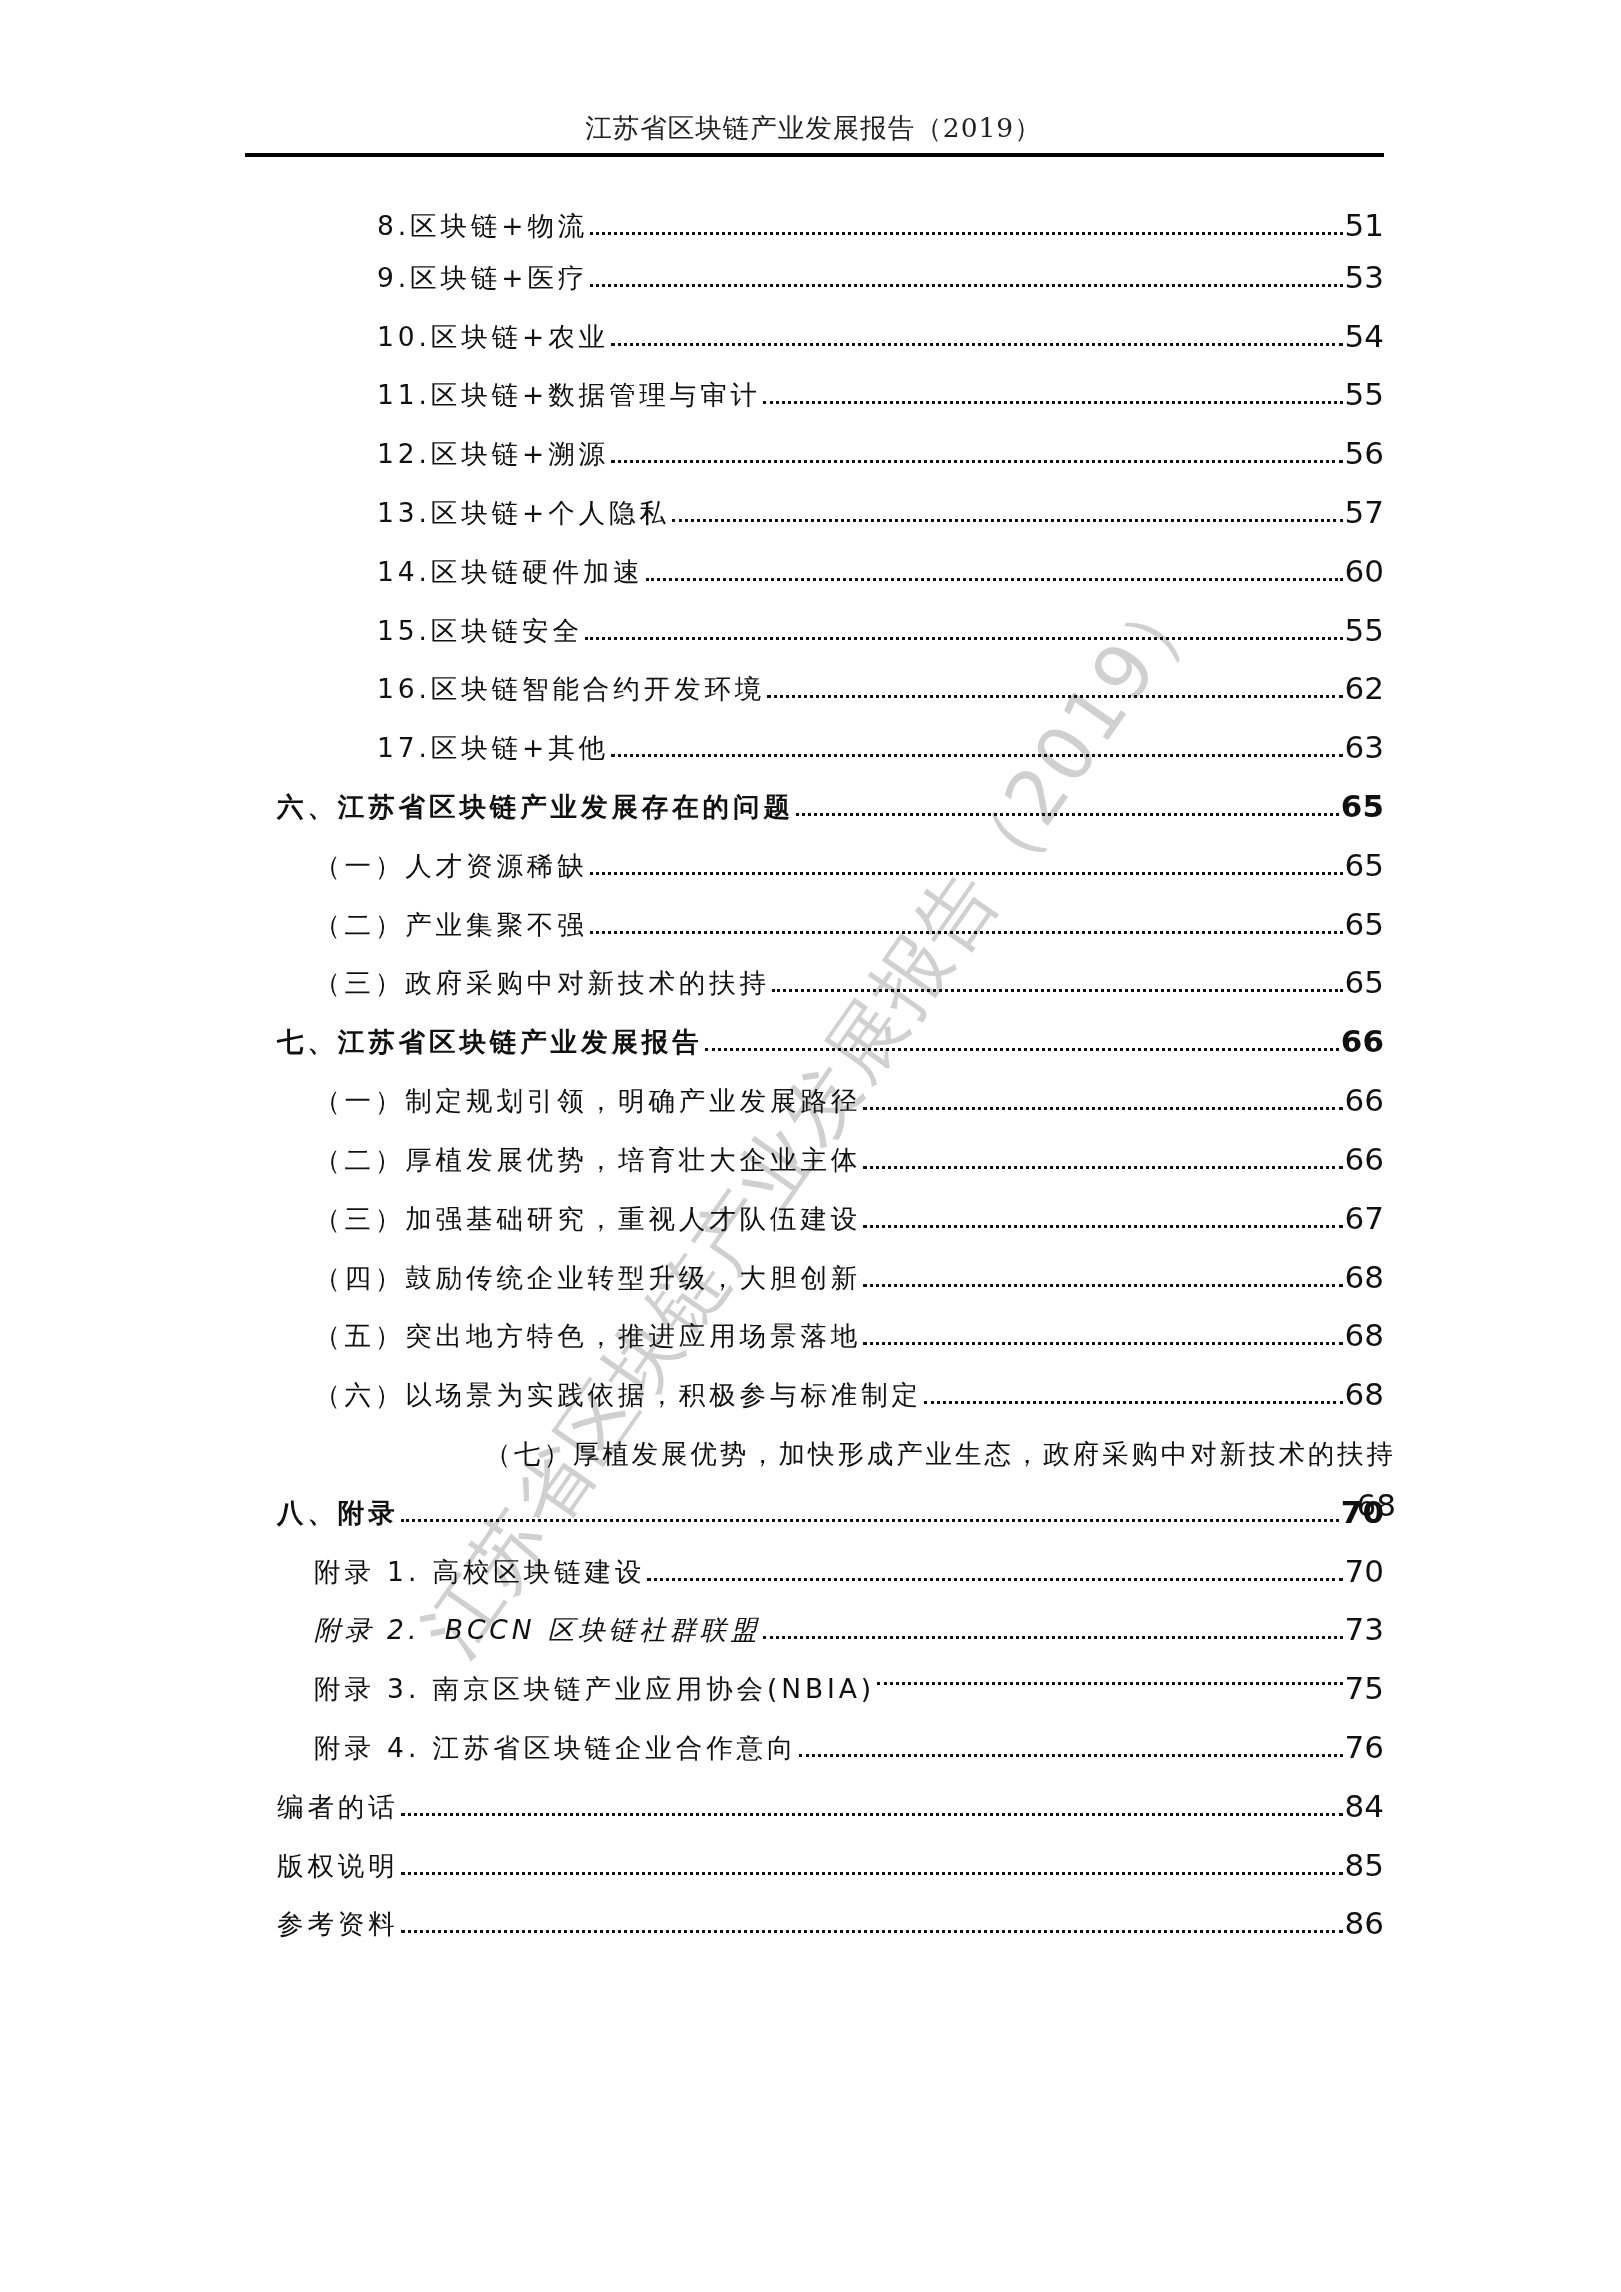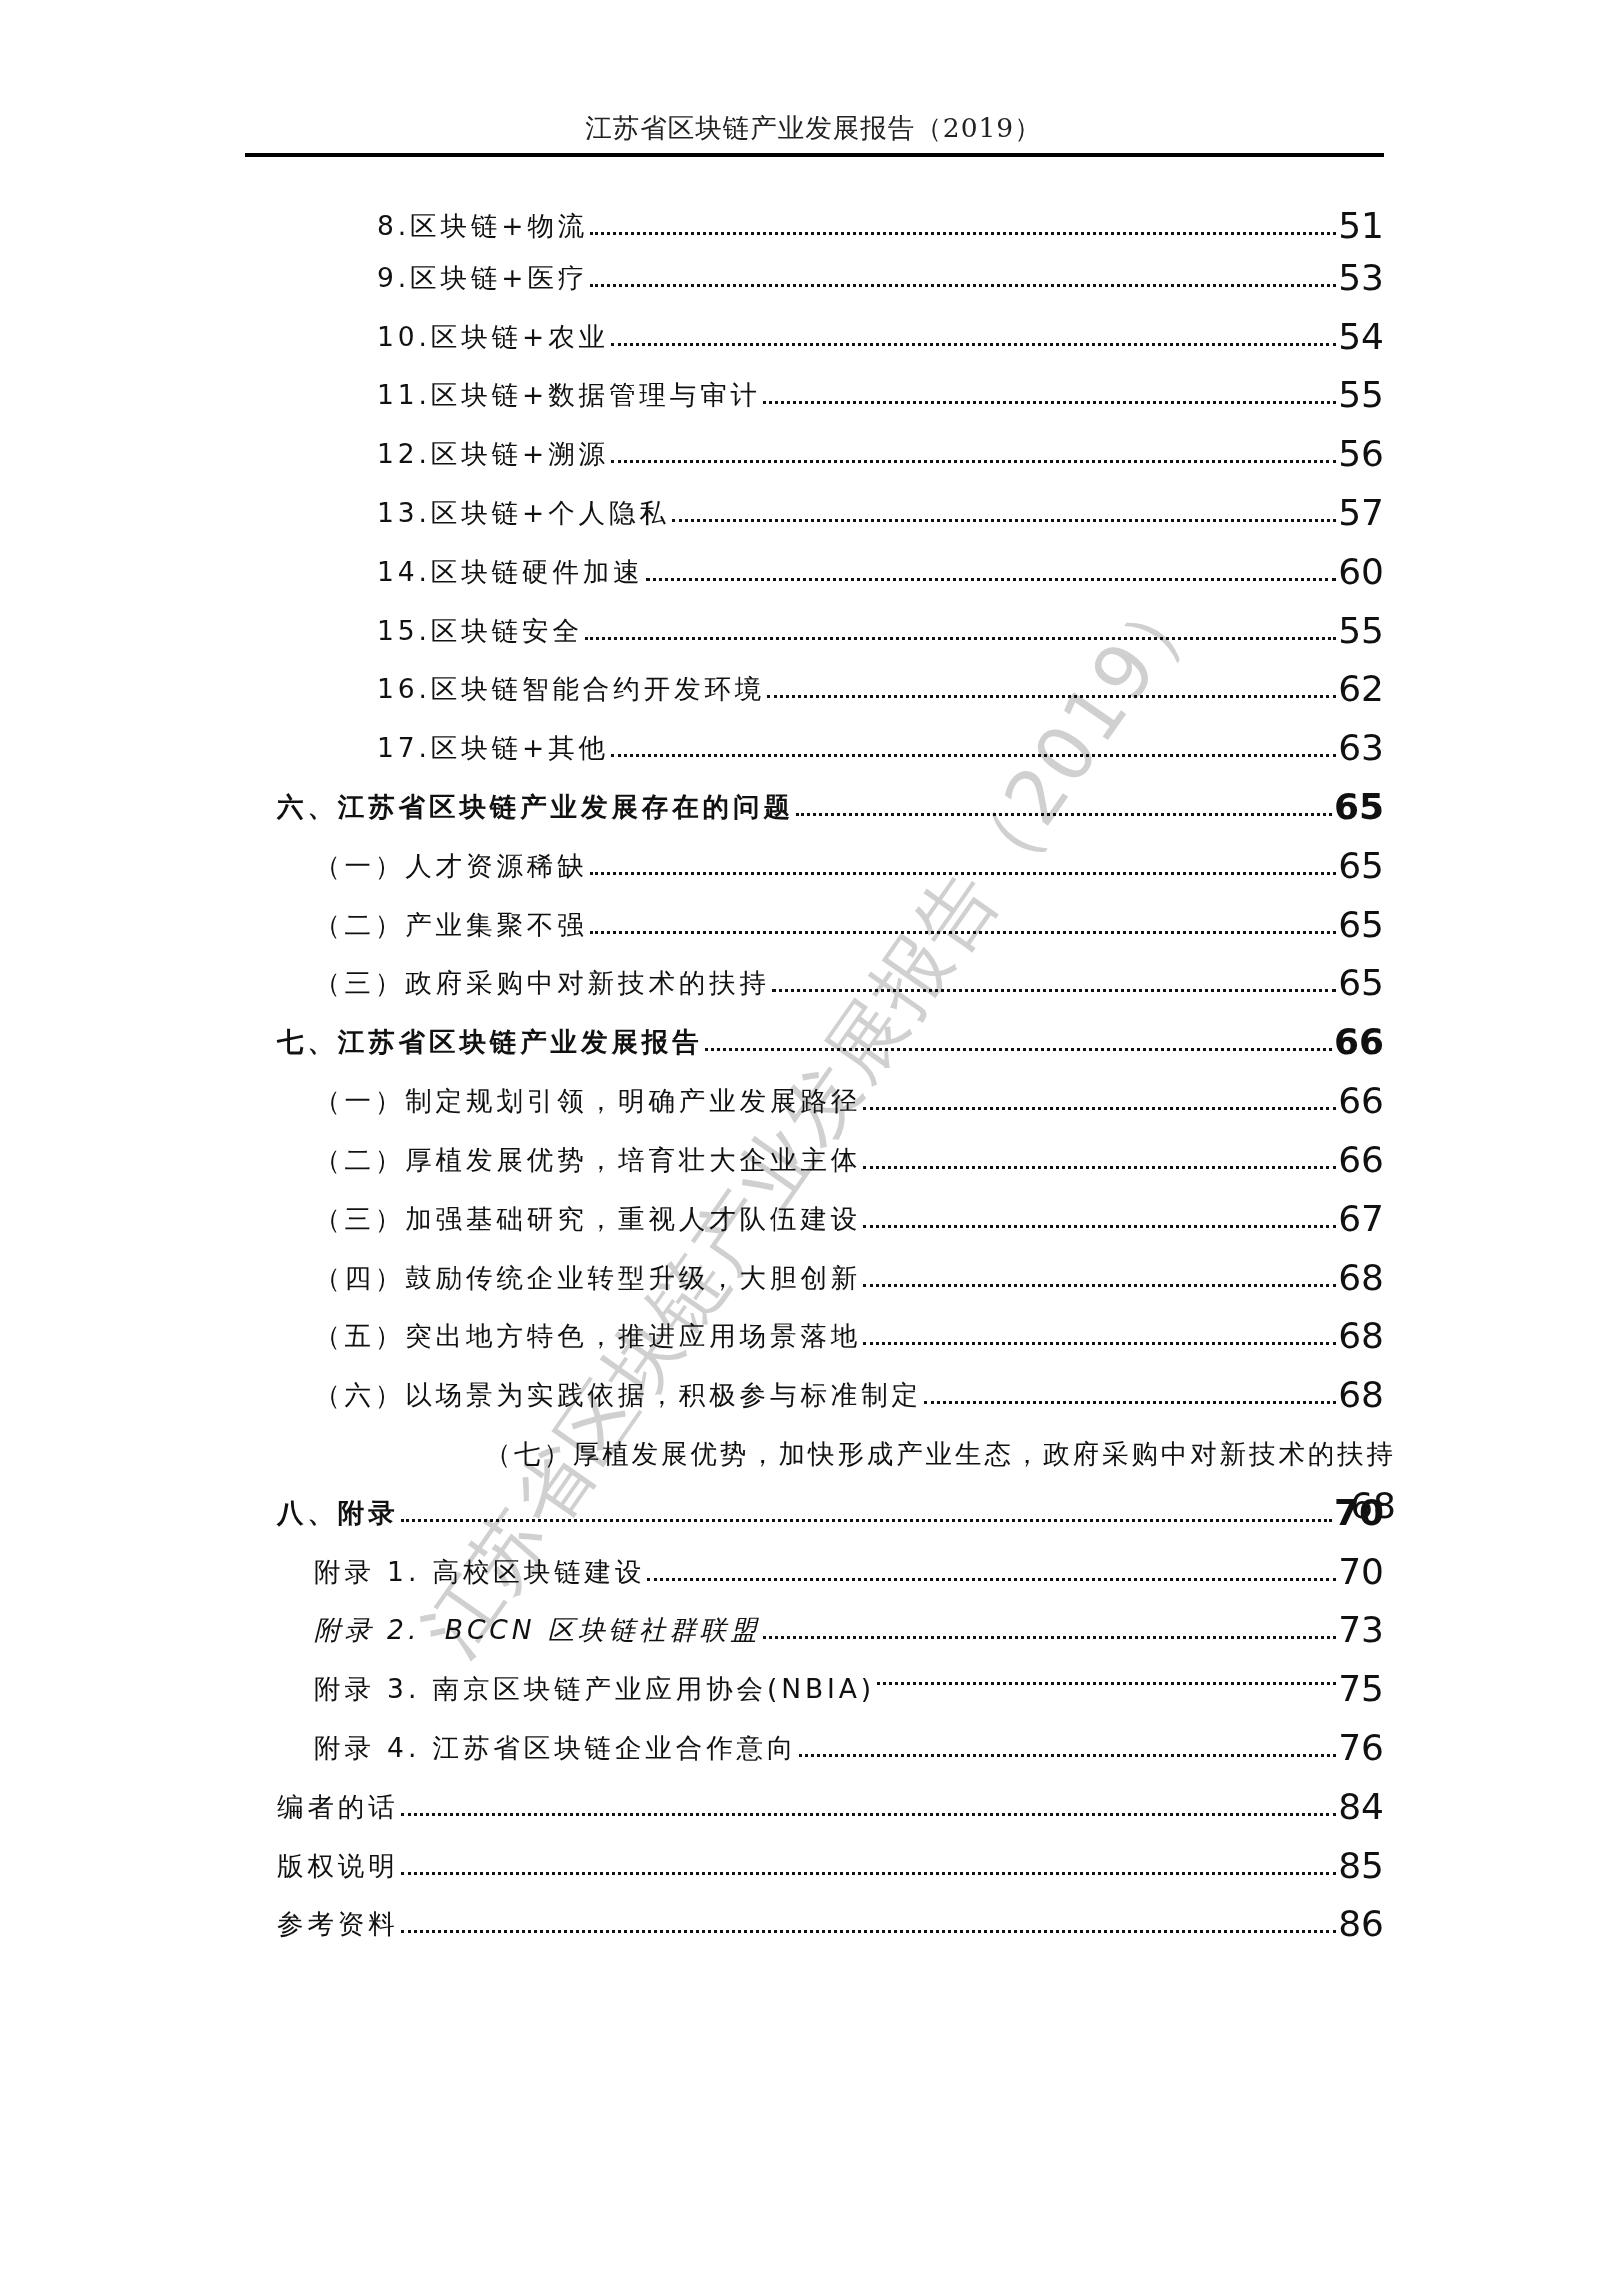--- a/index.html
+++ b/index.html
@@ -58,21 +58,21 @@
     }
     .toc-row .leader {
       flex: 1 1 auto;
       border-bottom: 3.9px dotted #111111;
       margin: 0 2px 9.8px 2px;
       height: 0;
     }
     .toc-row .page {
       flex: 0 0 auto;
       font-family: "DejaVu Sans", "Liberation Sans", sans-serif;
-      font-size: 36px;
+      font-size: 31px;
       color: #111111;
     }
     .toc-row.level-1 .label,
     .toc-row.level-1 .page {
       font-weight: bold;
     }
     .watermark {
       position: absolute;
       left: 814px;
       top: 1117px;

